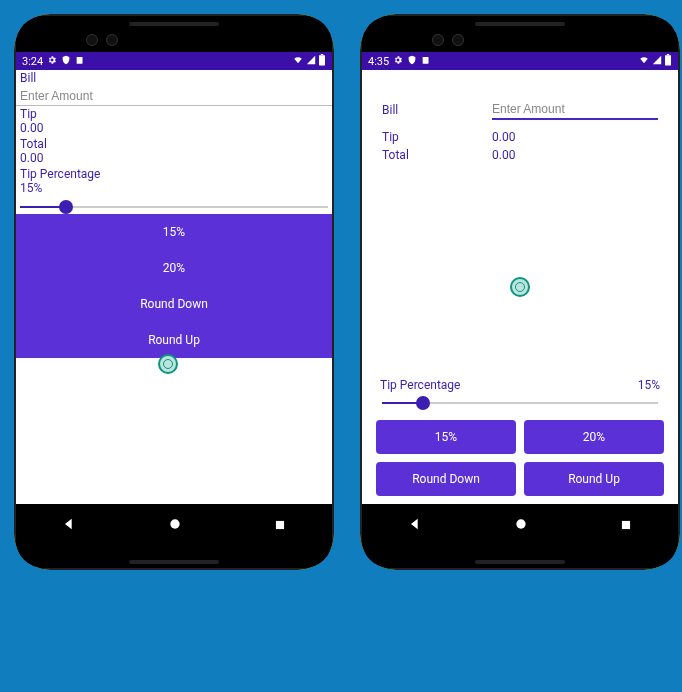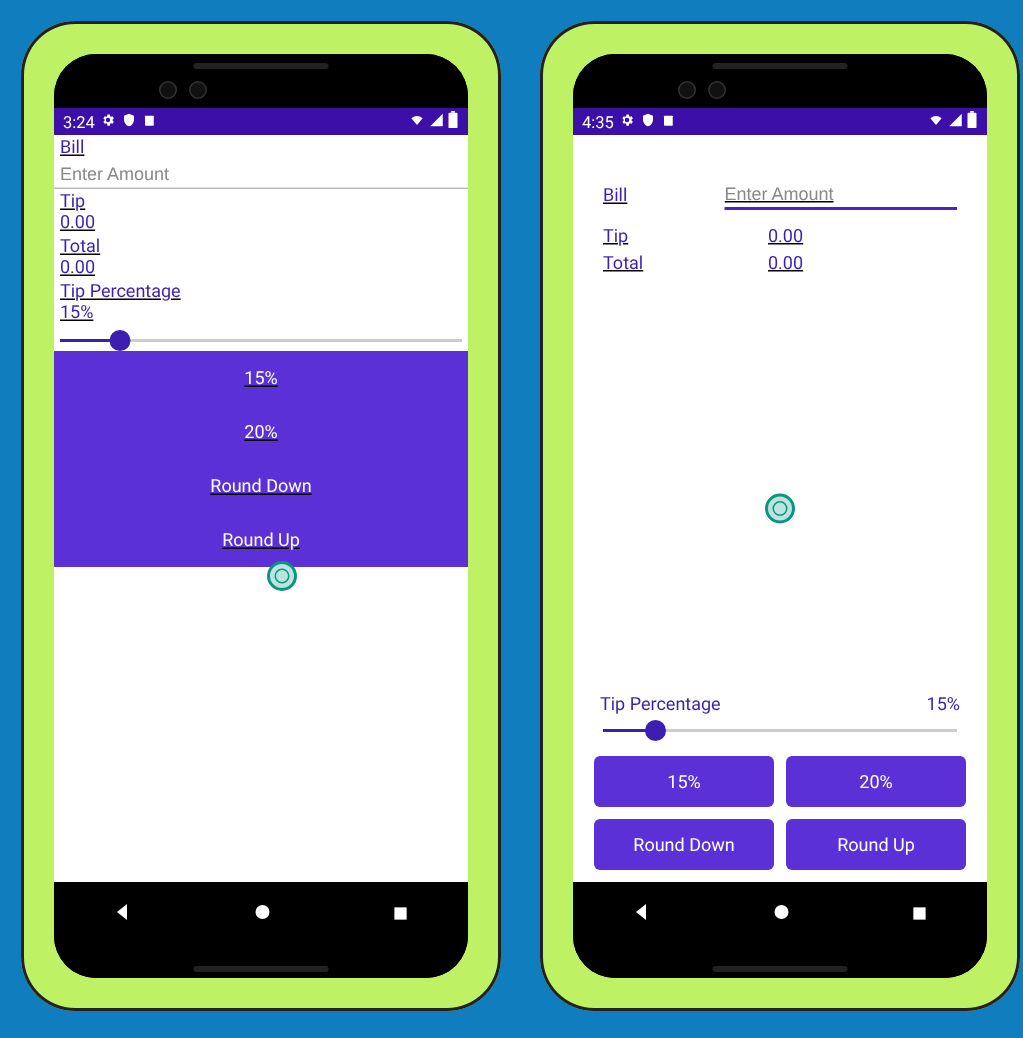--- a/index.html
+++ b/index.html
@@ -8,24 +8,24 @@
     background: #0f7dbe;
     width: 682px;
     height: 692px;
     font-family: Roboto, Arial, sans-serif;
     overflow: hidden;
     position: relative;
   }
   .phone {
     position: absolute;
     width: 320px;
-    height: 660px;
+    height: 556px;
     background: #bef264;
     border-radius: 36px;
-    padding: 22px;
+    padding: 2px;
     box-shadow: 0 0 0 2px #222 inset;
   }
   .phone-inner {
     background: #000;
     border-radius: 28px;
     width: 100%;
     height: 100%;
     display: flex;
     flex-direction: column;
     overflow: hidden;
@@ -64,21 +64,21 @@
     height: 18px;
     display: flex;
     align-items: center;
     padding: 0 6px;
     justify-content: space-between;
   }
   .statusbar .sb-left { display:flex; align-items:center; gap:4px; }
   .statusbar .sb-right { display:flex; align-items:center; gap:2px; }
   .sb-icon { display:inline-block; }
 
-  .content { flex:1; position:relative; overflow:hidden;text-decoration:underline; }
+  .content { flex:1; position:relative; overflow:hidden; }
 
   
   .a-label { color:#3c1fb0; font-size:12px; padding:1px 4px 0 4px; }
   .a-input {
     width: 100%;
     border: none;
     border-bottom: 1px solid #bbb;
     font-size: 12px;
     padding: 2px 4px;
     color: #444;

